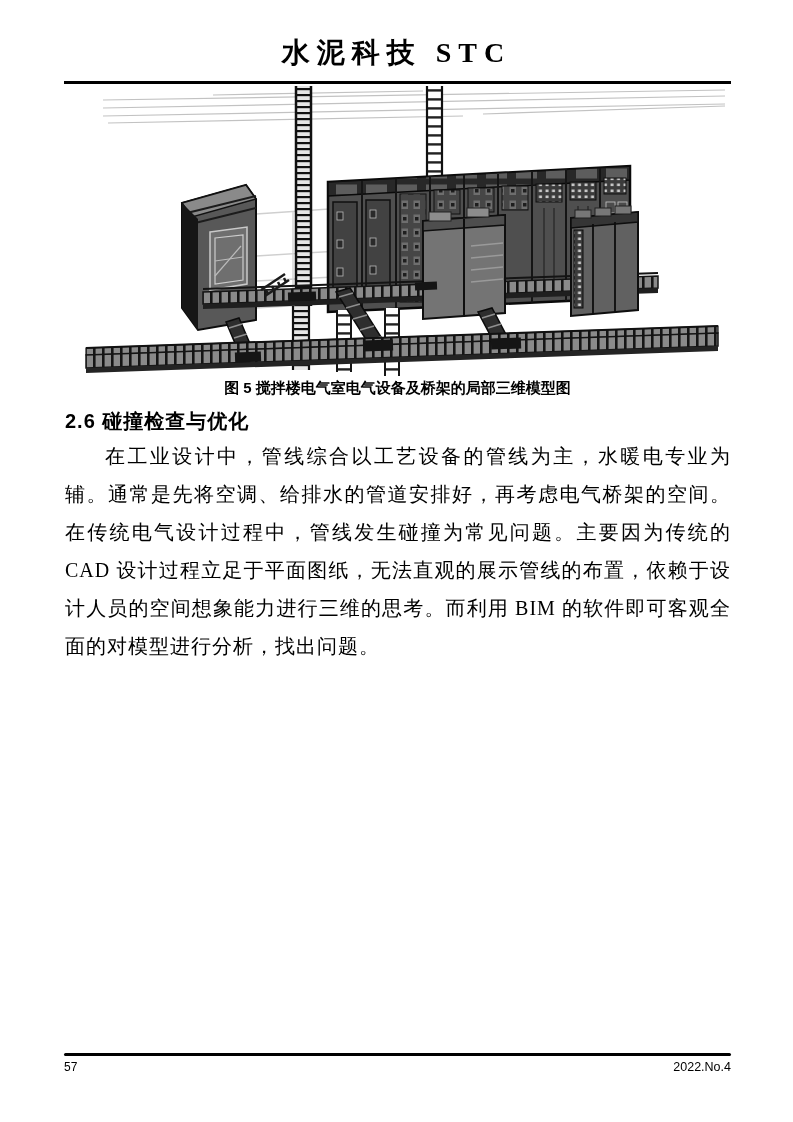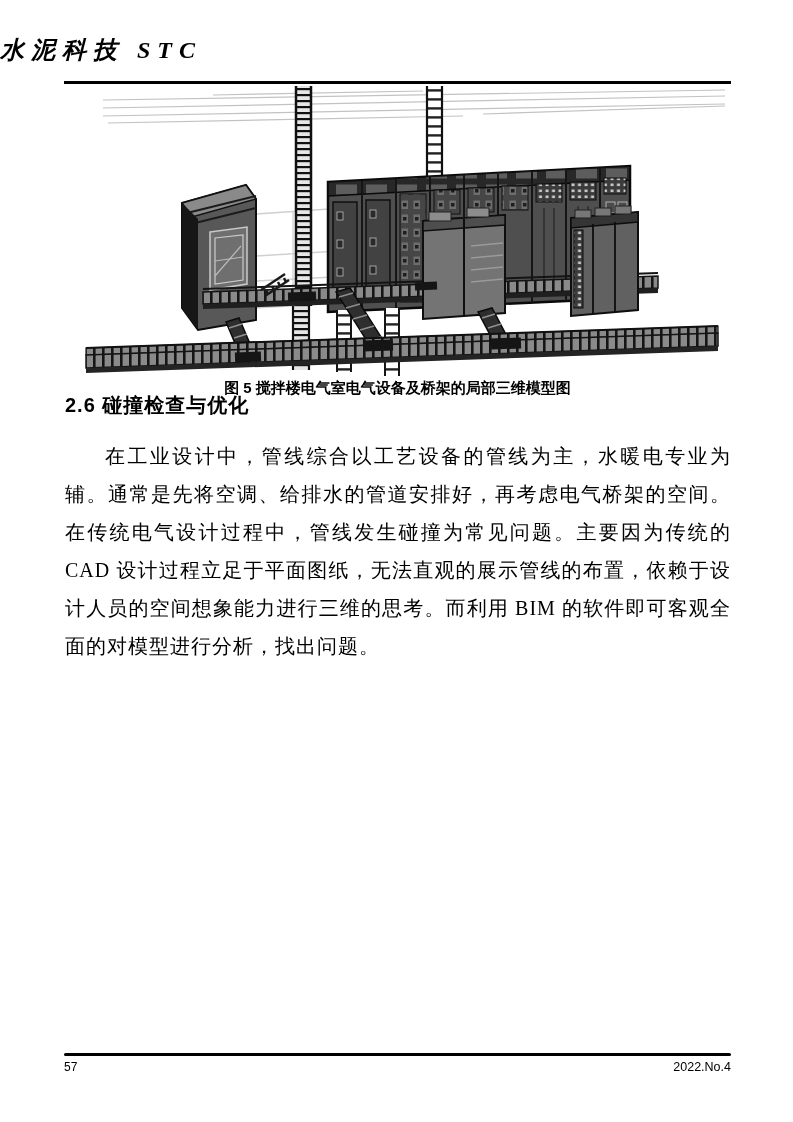--- a/index.html
+++ b/index.html
@@ -7,42 +7,42 @@
     position:relative;
     width:793px;height:1122px;
     background:#ffffff;
     margin:0 auto;
     overflow:hidden;
     font-family:"Liberation Serif", serif;
     color:#000;
   }
   .journal-title{
     position:absolute;top:34px;left:0;width:100%;
+    text-align:center;
     font-family:"Liberation Serif", serif;
-    font-style:italic;
     font-weight:bold;
-    font-size:24px;
+    font-size:28px;
     letter-spacing:7px;
   }
   .header-rule{
     position:absolute;top:81px;left:64px;width:667px;height:3px;
     background:#000;
   }
   .figure-wrap{
     position:absolute;top:86px;left:63px;width:667px;height:290px;
   }
   .figure-caption{
     position:absolute;top:379px;left:64px;width:667px;
     text-align:center;
     font-family:"Liberation Sans", sans-serif;
     font-weight:bold;
     font-size:15px;
   }
   .section-heading{
-    position:absolute;top:392px;left:65px;width:667px;
+    position:absolute;top:408px;left:65px;width:667px;
     font-family:"Liberation Sans", sans-serif;
     font-weight:bold;
     font-size:20px;
     letter-spacing:1px;
   }
   .body-text{
     position:absolute;top:437px;left:65px;width:666px;
     font-size:20px;
     line-height:38px;
     text-align:justify;

